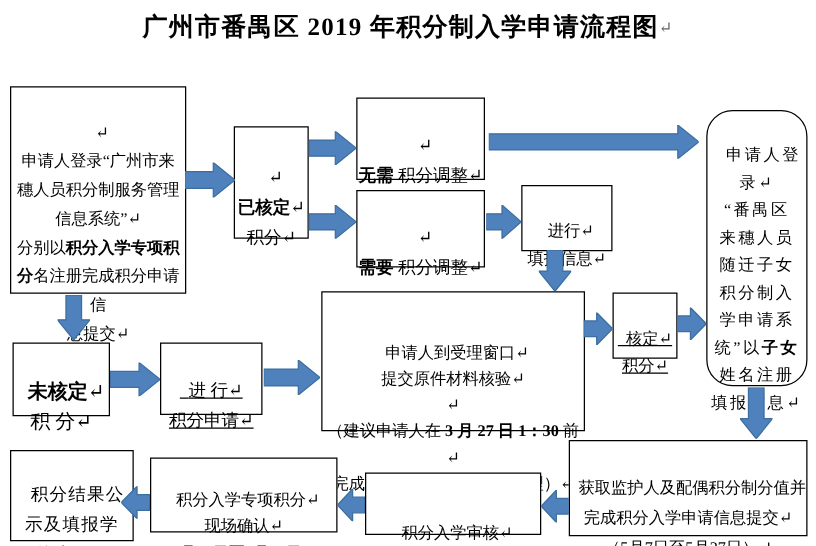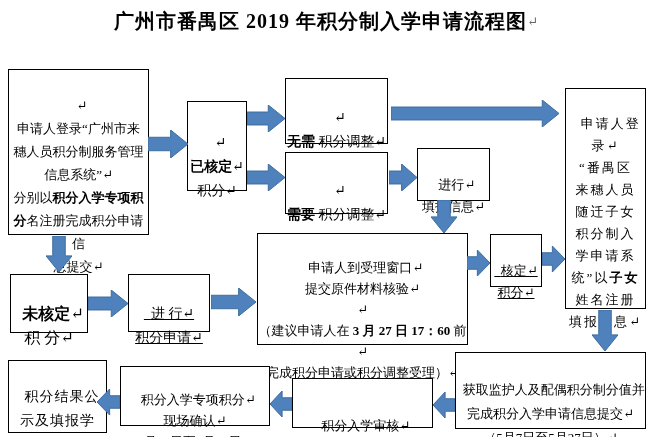--- a/index.html
+++ b/index.html
@@ -49,38 +49,38 @@
 <div class="box" style="left:285px;top:152px;width:103px;height:62px;font-size:14px;line-height:24px;padding-top:2px;">
   <span>↵
 </span><span class="b">需要</span><span> 积分调整↵</span>
 </div>
 
 <div class="box" style="left:417px;top:148px;width:73px;height:53px;font-size:13px;line-height:22px;padding-top:3px;">
   <span>进行↵
 填报信息↵</span>
 </div>
 
-<div class="box" style="left:565px;top:88px;width:81px;height:221px;font-size:13px;line-height:22px;letter-spacing:2px;padding:2px 1px;">
+<div class="box" style="left:565px;top:88px;width:81px;height:221px;font-size:13px;line-height:22px;letter-spacing:2px;padding:2px 1px;border-radius:21px;">
   <span>申请人登
 录↵
 “番禺区
 来穗人员
 随迁子女
 积分制入
 学申请系
 统”以</span><span class="b">子女</span><span>
 姓名注册
 填报信息↵</span>
 </div>
 
-<div class="box" style="left:257px;top:233px;width:211px;height:112px;font-size:13px;line-height:21px;padding-top:2px;">
+<div class="box" style="left:257px;top:233px;width:211px;height:112px;font-size:13px;line-height:21px;padding-top:16px;">
   <span>申请人到受理窗口↵
 提交原件材料核验↵
 ↵
-（建议申请人在 </span><span class="b">3 月 27 日 17：60</span><span> 前↵
+（建议申请人在 </span><span class="b">3 月 27 日 1：30</span><span> 前↵
 完成积分申请或积分调整受理）↵</span>
 </div>
 
 <div class="box" style="left:490px;top:234px;width:52px;height:53px;font-size:13px;line-height:22px;padding-top:3px;text-decoration:underline;">
   <span>核定↵
 积分↵</span>
 </div>
 
 <div class="box" style="left:10px;top:274px;width:78px;height:59px;font-size:16px;line-height:24px;padding-top:3px;">
   <span></span><span class="b">未核定</span><span>↵

